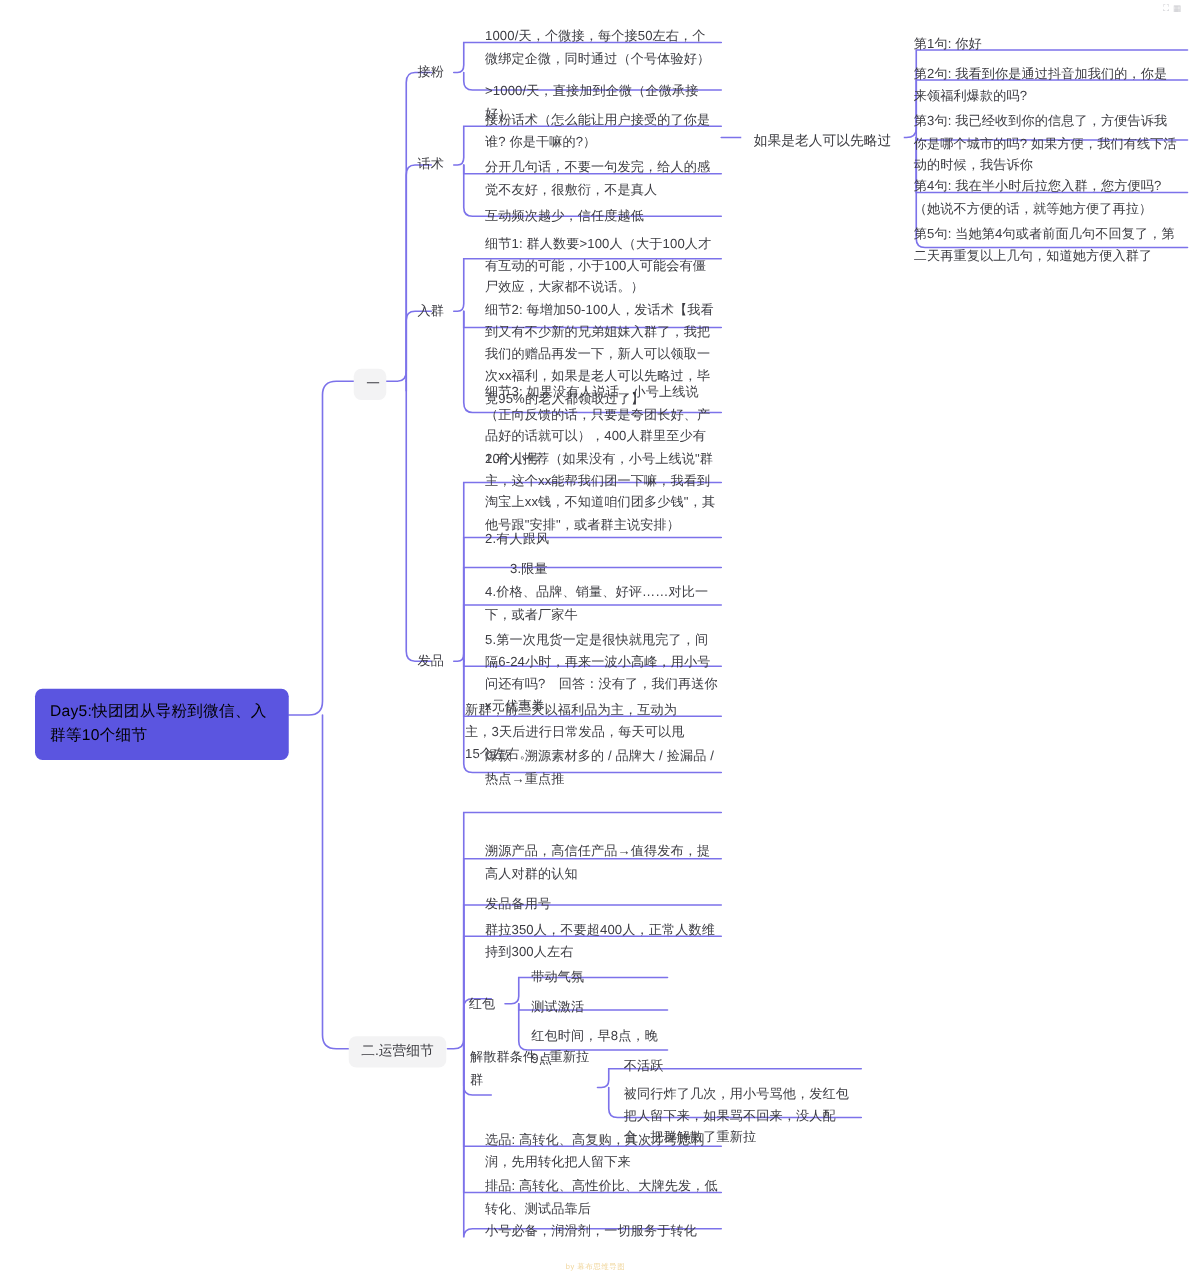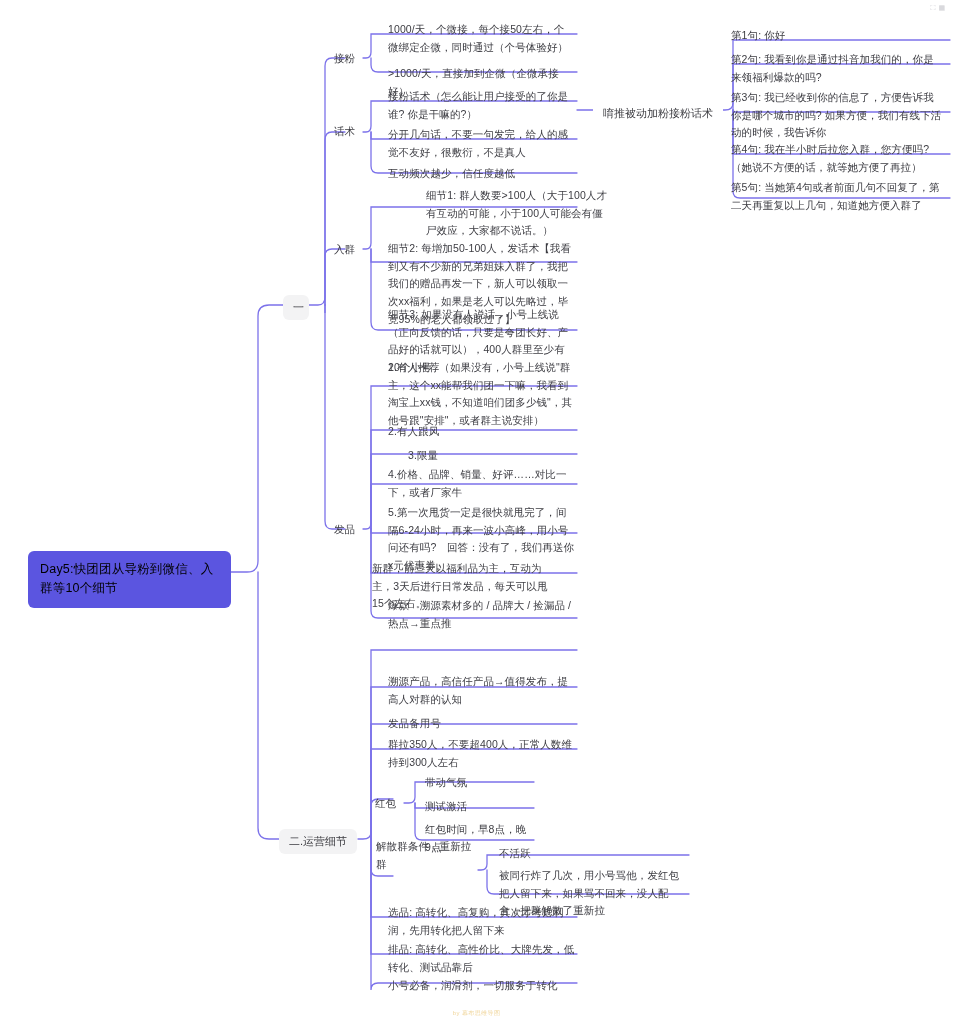--- a/index.html
+++ b/index.html
@@ -178,21 +178,21 @@
   <div class="leaf" style="left:385px; top:86px; width:192px;">
     <span>接粉话术（怎么能让用户接受的了你是谁? 你是干嘛的?）</span>
   </div>
   <div class="leaf" style="left:385px; top:124px; width:192px;">
     <span>分开几句话，不要一句发完，给人的感觉不友好，很敷衍，不是真人</span>
   </div>
   <div class="leaf" style="left:385px; top:163px; width:192px;">
     <span>互动频次越少，信任度越低</span>
   </div>
 
-  <div class="leaf" style="left:385px; top:185px; width:192px;margin-left:38px;">
+  <div class="leaf" style="left:385px; top:185px; width:192px;">
     <span>细节1: 群人数要&gt;100人（大于100人才有互动的可能，小于100人可能会有僵尸效应，大家都不说话。）</span>
   </div>
   <div class="leaf" style="left:385px; top:238px; width:192px;">
     <span>细节2: 每增加50-100人，发话术【我看到又有不少新的兄弟姐妹入群了，我把我们的赠品再发一下，新人可以领取一次xx福利，如果是老人可以先略过，毕竟95%的老人都领取过了】</span>
   </div>
   <div class="leaf" style="left:385px; top:304px; width:192px;">
     <span>细节3: 如果没有人说话，小号上线说（正向反馈的话，只要是夸团长好、产品好的话就可以），400人群里至少有20个小号</span>
   </div>
 
   <div class="leaf" style="left:385px; top:357px; width:192px;">
@@ -254,21 +254,21 @@
     <span>选品: 高转化、高复购，其次才考虑利润，先用转化把人留下来</span>
   </div>
   <div class="leaf" style="left:385px; top:939px; width:192px;">
     <span>排品: 高转化、高性价比、大牌先发，低转化、测试品靠后</span>
   </div>
   <div class="leaf" style="left:385px; top:975px; width:192px;">
     <span>小号必备，润滑剂，一切服务于转化</span>
   </div>
 
   <div class="pill" style="left:593px; top:101px; background:#ffffff; border:none;">
-    <span>唷推被动加粉接粉话术</span>
+    <span>如果是老人可以先略过</span>
   </div>
 
   <div class="leaf" style="left:728px; top:25px; width:216px;">
     <span>第1句: 你好</span>
   </div>
   <div class="leaf" style="left:728px; top:49px; width:216px;">
     <span>第2句: 我看到你是通过抖音加我们的，你是来领福利爆款的吗?</span>
   </div>
   <div class="leaf" style="left:728px; top:87px; width:216px;">
     <span>第3句: 我已经收到你的信息了，方便告诉我你是哪个城市的吗? 如果方便，我们有线下活动的时候，我告诉你</span>

